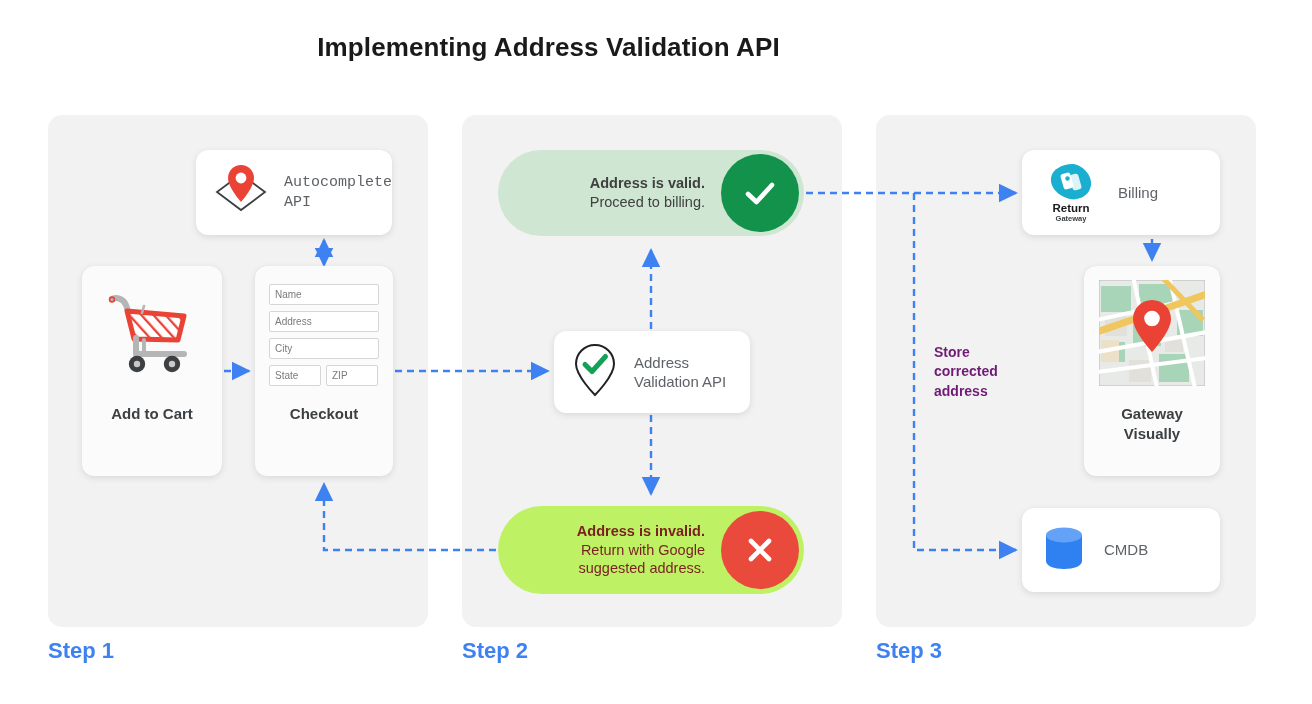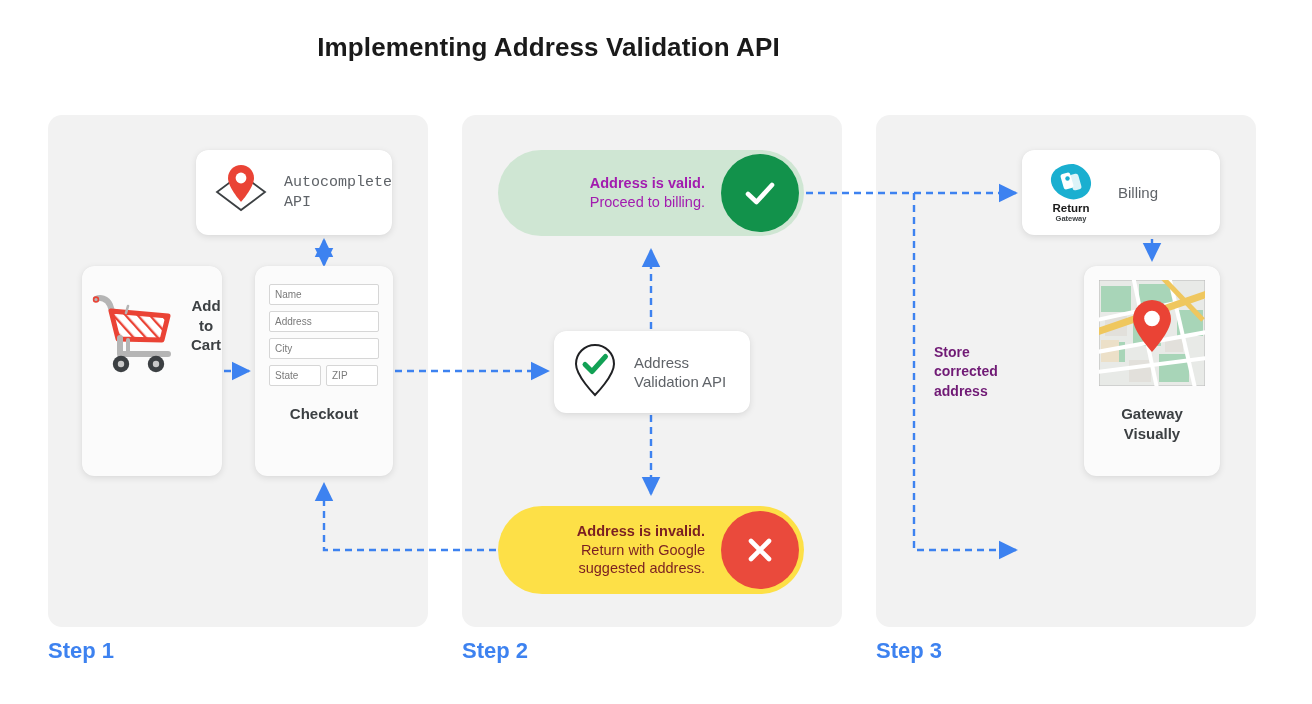--- a/index.html
+++ b/index.html
@@ -55,21 +55,21 @@
     white-space: pre-line;
   }
   .card-label-strong {
     font-size: 15px; font-weight: bold; color: #3c4043;
     text-align: center; line-height: 1.3; white-space: pre-line;
   }
 
   
   #cardCart { left: 82px; top: 266px; width: 140px; height: 210px; }
   #cardCart .inner {
-    display:flex; 
+    display:flex; flex-direction:column; align-items:center;
     justify-content:flex-start; height:100%; padding-top:16px;
   }
   #cartLabel { margin-top: 14px; }
 
   
   #cardCheckout { left: 255px; top: 266px; width: 138px; height: 210px; }
   #cardCheckout .inner {
     display:flex; flex-direction:column; align-items:center;
     height:100%; padding: 18px 14px 0 14px;
   }
@@ -105,29 +105,29 @@
   
   #cardCmdb { left: 1022px; top: 508px; width: 198px; height: 84px; }
 
   
   .pill {
     position: absolute;
     border-radius: 44px;
     display: flex; align-items: center;
   }
   #pillValid   { left: 498px; top: 150px; width: 306px; height: 86px; background: #cfe6d3; }
-  #pillInvalid { left: 498px; top: 506px; width: 306px; height: 88px; background: #fde047; }
+  #pillInvalid { left: 498px; top: 506px; width: 306px; height: 88px; background: #bef264; }
 
   .pill-text {
     flex: 1; text-align: right; padding-right: 16px;
     line-height: 1.28;
   }
   .pill-t1 { font-size: 14.5px; font-weight: bold; }
   .pill-t2 { font-size: 14.5px; white-space: pre-line; }
-  #pillValid .pill-t1, #pillValid .pill-t2 { color: #a21caf; }
+  #pillValid .pill-t1, #pillValid .pill-t2 { color: #404040; }
   #pillInvalid .pill-t1, #pillInvalid .pill-t2 { color: #7a1f22; }
 
   .pill-badge {
     width: 78px; height: 78px; border-radius: 50%;
     display: flex; align-items: center; justify-content: center;
     margin-right: 5px; flex: 0 0 auto;
   }
   #badgeValid   { background: #12924b; }
   #badgeInvalid { background: #ea4a3c; }
 
@@ -328,20 +328,31 @@
           </g>
           <path d="M53 20 C42.5 20 34 28.5 34 39 C34 51.5 53 72 53 72 C53 72 72 51.5 72 39 C72 28.5 63.5 20 53 20 Z" fill="#ea4335"></path>
           <circle cx="53" cy="38.5" r="7.8" fill="#ffffff"></circle>
         </svg>
       </span>
       <span class="card-label-strong" id="confirmLabel">Gateway
 Visually</span>
     </div>
   </div>
 
+  <div class="card card-white" id="cardCmdb">
+    <div class="card-row">
+      <span style="flex:0 0 auto;">
+        <svg width="52" height="52" viewBox="0 0 52 52">
+          <path d="M8 13 L8 39 C8 44 16 47 26 47 C36 47 44 44 44 39 L44 13 Z" fill="#2f80f0"></path>
+          <ellipse cx="26" cy="13" rx="18" ry="7.5" fill="#63a2f7"></ellipse>
+        </svg>
+      </span>
+      <span class="card-label">CMDB</span>
+    </div>
+  </div>
 
   <div id="storeLabel">Store
 corrected
 address</div>
 
   <div class="step-label" id="step1lbl">Step 1</div>
   <div class="step-label" id="step2lbl">Step 2</div>
   <div class="step-label" id="step3lbl">Step 3</div>
 
 </div>

